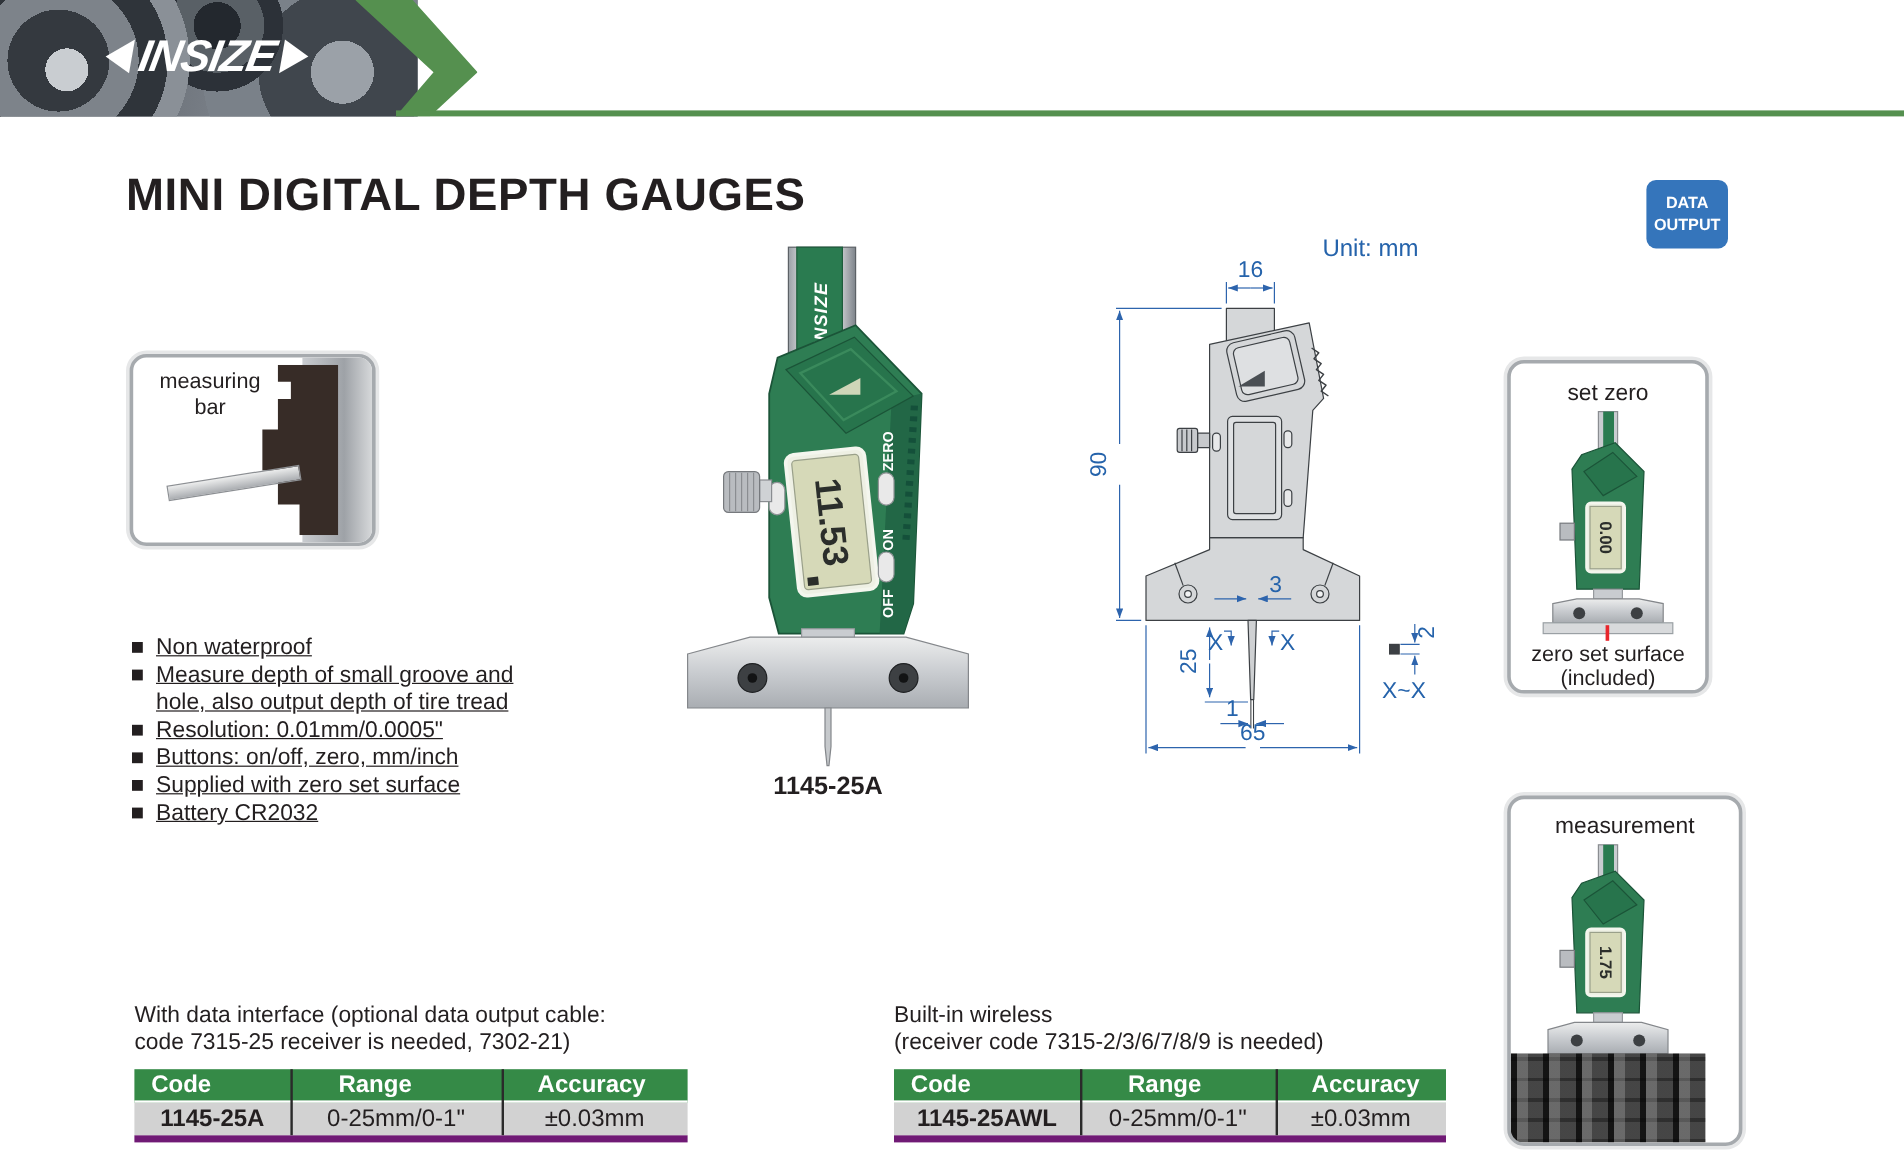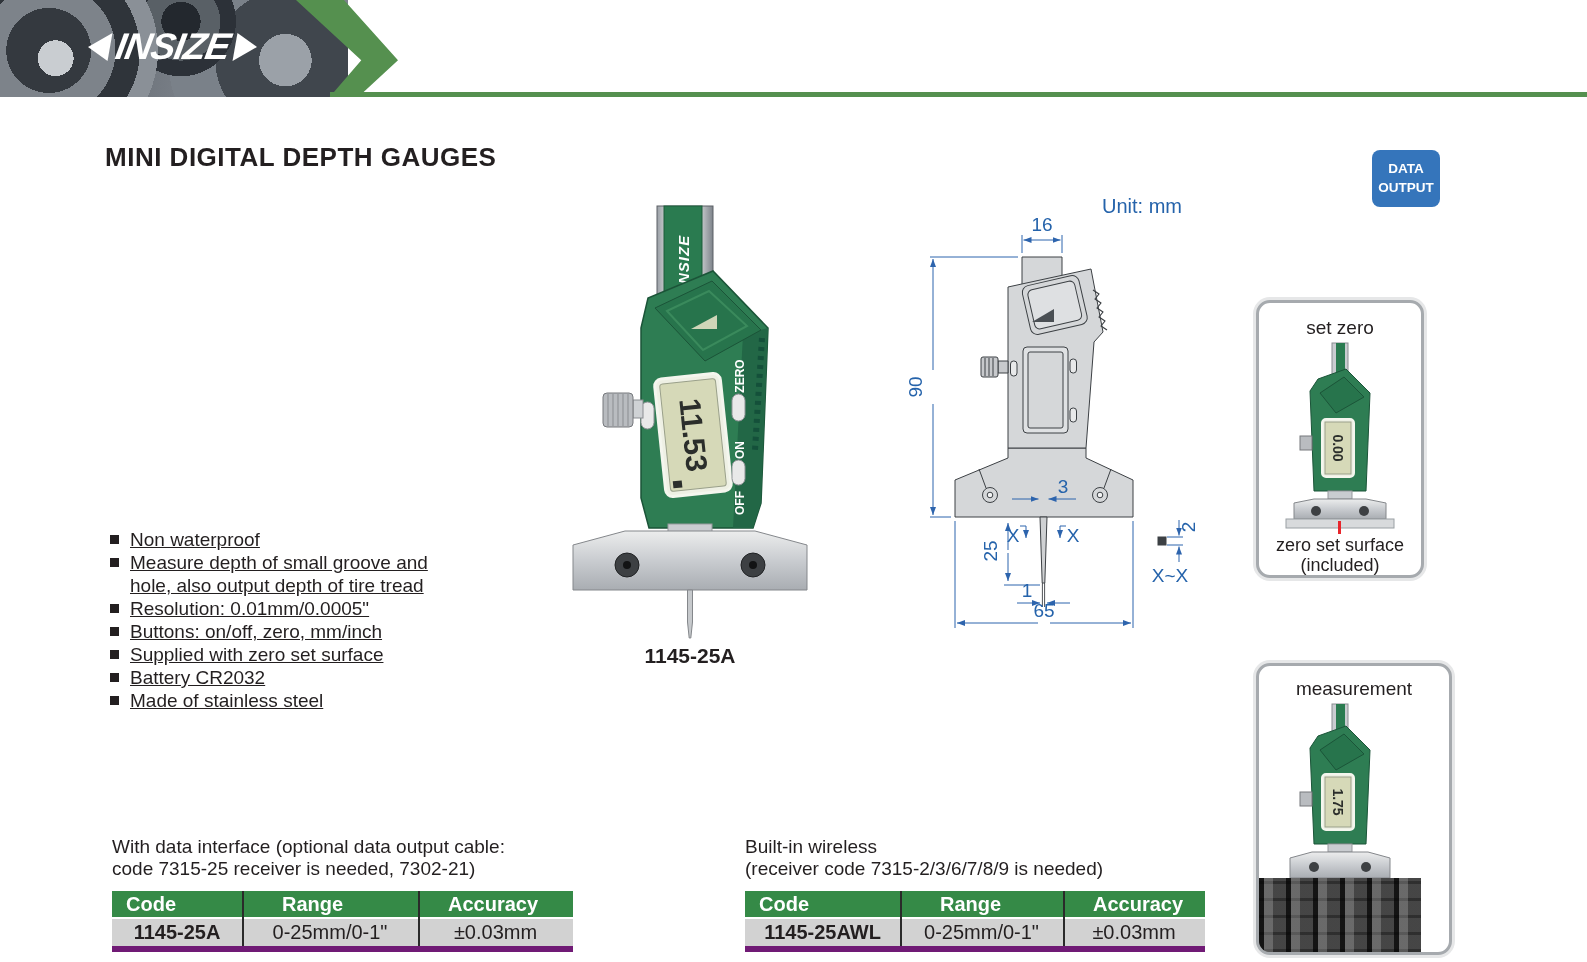--- a/index.html
+++ b/index.html
@@ -21,21 +21,21 @@
   .logo-tri-l{width:0;height:0;border-top:14px solid transparent;border-bottom:14px solid transparent;
     border-right:22px solid #ffffff;}
   .logo-tri-r{width:0;height:0;border-top:14px solid transparent;border-bottom:14px solid transparent;
     border-left:22px solid #ffffff;}
   #hdr-logo .brand{color:#fff;font-size:37px;font-weight:bold;font-style:italic;letter-spacing:-1px;}
   #hdr-chev{position:absolute;left:296px;top:0;width:102px;height:97px;background:#55904f;
     clip-path:polygon(0 0,47% 0,100% 62%,61% 100%,33% 100%,64% 62%);}
   #hdr-line{position:absolute;left:330px;top:92px;width:1257px;height:5px;background:#55904f;}
 
   
-  #title{position:absolute;left:105px;top:142px;font-size:26px;font-weight:bold;letter-spacing:.5px;}
+  #title{position:absolute;left:105px;top:142px;font-size:38px;font-weight:bold;letter-spacing:.5px;}
   #badge{position:absolute;left:1372px;top:150px;width:68px;height:57px;background:#3575bb;
     border-radius:8px;color:#fff;font-weight:bold;font-size:13.5px;line-height:1.35;
     display:flex;flex-direction:column;align-items:center;justify-content:center;text-align:center;}
 
   
   .frame{position:absolute;background:#fff;border:3px solid #a6aaae;border-radius:14px;
     box-shadow:0 0 0 3px #e6e7e8;}
   .frame .ititle{position:absolute;left:0;width:100%;text-align:center;font-size:19px;}
 
   
@@ -118,20 +118,29 @@
     <div id="hdr-chev"></div>
     <div id="hdr-line"></div>
   </div>
 
   <div id="title">MINI DIGITAL DEPTH GAUGES</div>
   <div id="badge">
     <span>DATA</span>
     <span>OUTPUT</span>
   </div>
 
+  <div class="frame" id="inset-mbar">
+    <div id="mbar-label">
+      <span class="l1">measuring</span>
+      <span class="l2">bar</span>
+    </div>
+    <div id="mbar-panel"></div>
+    <div id="mbar-slot"></div>
+    <div id="mbar-bar"></div>
+  </div>
 
   <ul id="features">
     <li>
         <span class="sq"></span>
         <span class="l1">Non waterproof</span>
         <span class="l2"></span>
       </li>
     <li>
         <span class="sq"></span>
         <span class="l1">Measure depth of small groove and</span>
@@ -148,25 +157,20 @@
         <span class="l2"></span>
       </li>
     <li>
         <span class="sq"></span>
         <span class="l1">Supplied with zero set surface</span>
         <span class="l2"></span>
       </li>
     <li>
         <span class="sq"></span>
         <span class="l1">Battery CR2032</span>
-        <span class="l2"></span>
-      </li>
-    <li>
-        <span class="sq"></span>
-        <span class="l1">Made of stainless steel</span>
         <span class="l2"></span>
       </li>
   </ul>
 
   <svg id="product-svg" width="250" height="448" viewBox="0 0 250 448">
     <defs>
       <linearGradient id="barG" x1="0" y1="0" x2="1" y2="0">
         <stop offset="0" stop-color="#9aa0a6"></stop>
           <stop offset=".2" stop-color="#d8dadc"></stop>
         <stop offset=".8" stop-color="#c3c6c9"></stop>

